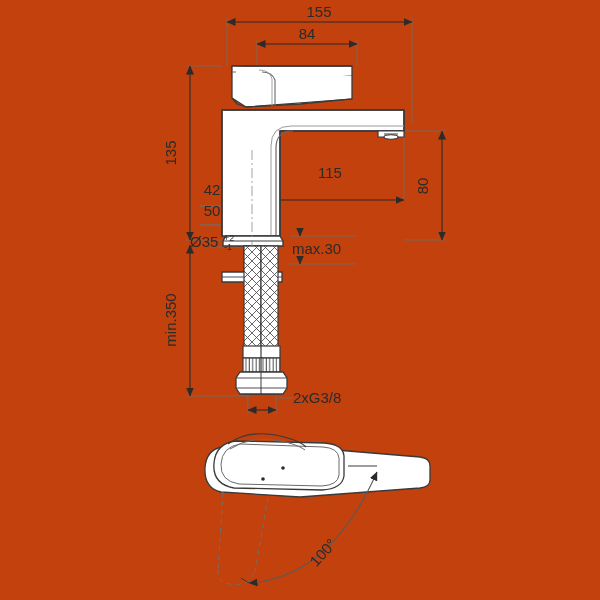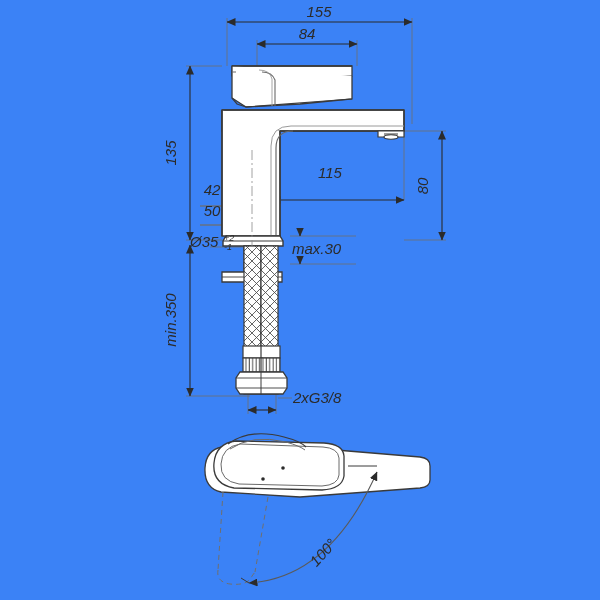--- a/index.html
+++ b/index.html
@@ -1,17 +1,17 @@
 <!DOCTYPE html>
 <html><head>
 <meta charset="utf-8">
 <style>
   html,body{margin:0;padding:0;background:#ffffff;}
   body{width:600px;height:600px;overflow:hidden;font-family:"Liberation Sans",sans-serif;}
-  #stage{position:relative;width:600px;height:600px;background:#3b82f6;font-style:italic;}
+  #stage{position:relative;width:600px;height:600px;background:#c2410c;}
   svg{display:block;}
   .dimtxt{font-family:"Liberation Sans",sans-serif;font-size:15px;fill:#2b2b2b;}
   .dimtxt-sm{font-family:"Liberation Sans",sans-serif;font-size:9px;fill:#2b2b2b;}
 </style>
 </head>
 <body>
 
 <div id="stage">
 
   <svg width="600" height="600" viewBox="0 0 600 600">

